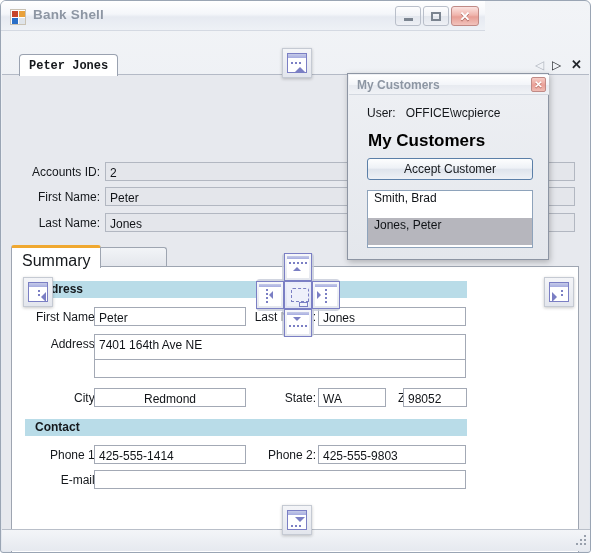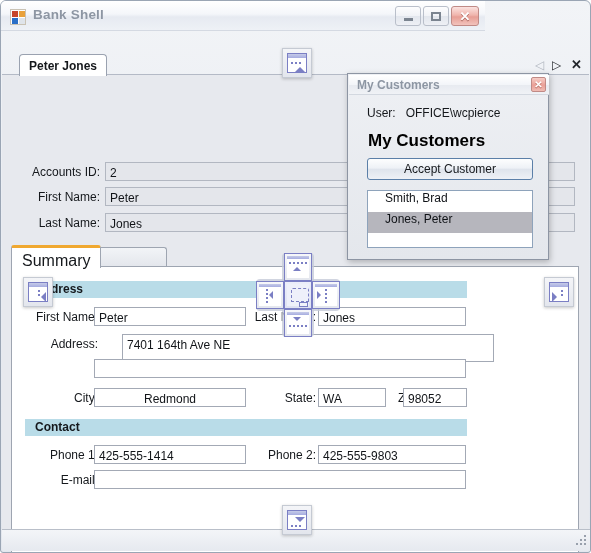--- a/index.html
+++ b/index.html
@@ -99,20 +99,21 @@
   .doctab {
     position: absolute; top: 2px; height: 20px;
     padding: 7px 9px 0 9px;
     font-size: 12px;
     border: 1px solid #a7aebb;
     border-bottom: none;
     border-radius: 4px 4px 0 0;
     background: linear-gradient(180deg,#f4f5f8 0%,#e6e9ef 100%);
     color: #15181c;
     white-space: nowrap;
+    font-family: Liberation Mono, monospace;
   }
   .doctab.active {
     background: #ffffff;
     font-weight: bold;
     border-color: #9aa2b0;
     z-index: 3;
     top: 1px; height: 22px;
     padding-top: 4px;
   }
   #tab-pj { left: 17px; }
@@ -201,21 +202,21 @@
   }
   #sec-address { left: 13px; top: 14px;  width: 442px; }
   #sec-contact { left: 13px; top: 152px; width: 442px; }
 
   
   #a-lbl-first  { left: 14px;  top: 43px;  width: 72px; }
   #a-box-first  { left: 82px;  top: 40px;  width: 152px; height: 19px; }
   #a-lbl-last   { left: 240px; top: 43px;  width: 64px; }
   #a-box-last   { left: 306px; top: 40px;  width: 148px; height: 19px; }
   #a-lbl-addr   { left: 14px;  top: 70px;  width: 72px; }
-  #a-box-addr1  { left: 82px;  top: 67px;  width: 372px; height: 28px; margin-left: 28px; }
+  #a-box-addr1  { left: 82px;  top: 67px;  width: 372px; height: 28px; }
   #a-box-addr2  { left: 82px;  top: 92px;  width: 372px; height: 19px; }
   #a-lbl-city   { left: 14px;  top: 124px; width: 72px; }
   #a-box-city   { left: 82px;  top: 121px; width: 152px; height: 19px; text-align: center; }
   #a-lbl-state  { left: 240px; top: 124px; width: 64px; }
   #a-box-state  { left: 306px; top: 121px; width: 68px; height: 19px; }
   #a-lbl-zip    { left: 374px; top: 124px; width: 32px; }
   #a-box-zip    { left: 391px; top: 121px; width: 64px; height: 19px; }
 
   
   #c-lbl-ph1   { left: 14px;  top: 181px; width: 72px; }
@@ -372,22 +373,22 @@
     display: flex; align-items: center; justify-content: center;
   }
   #dlg-listbox {
     position: absolute; left: 19px; top: 116px;
     width: 166px; height: 58px;
     background: #ffffff;
     border: 1px solid #8ea3bb;
     overflow: hidden;
   }
   .lb-item {
-    height: 21px; line-height: 14px;
-    padding-left: 17px;
+    height: 27px; line-height: 14px;
+    padding-left: 6px;
     font-size: 12px; color: #101317;
     white-space: nowrap;
   }
   .lb-item.selected { background: #b6b6bd; }
 </style>
 </head>
 <body>
 
 <div id="app-window">
 

